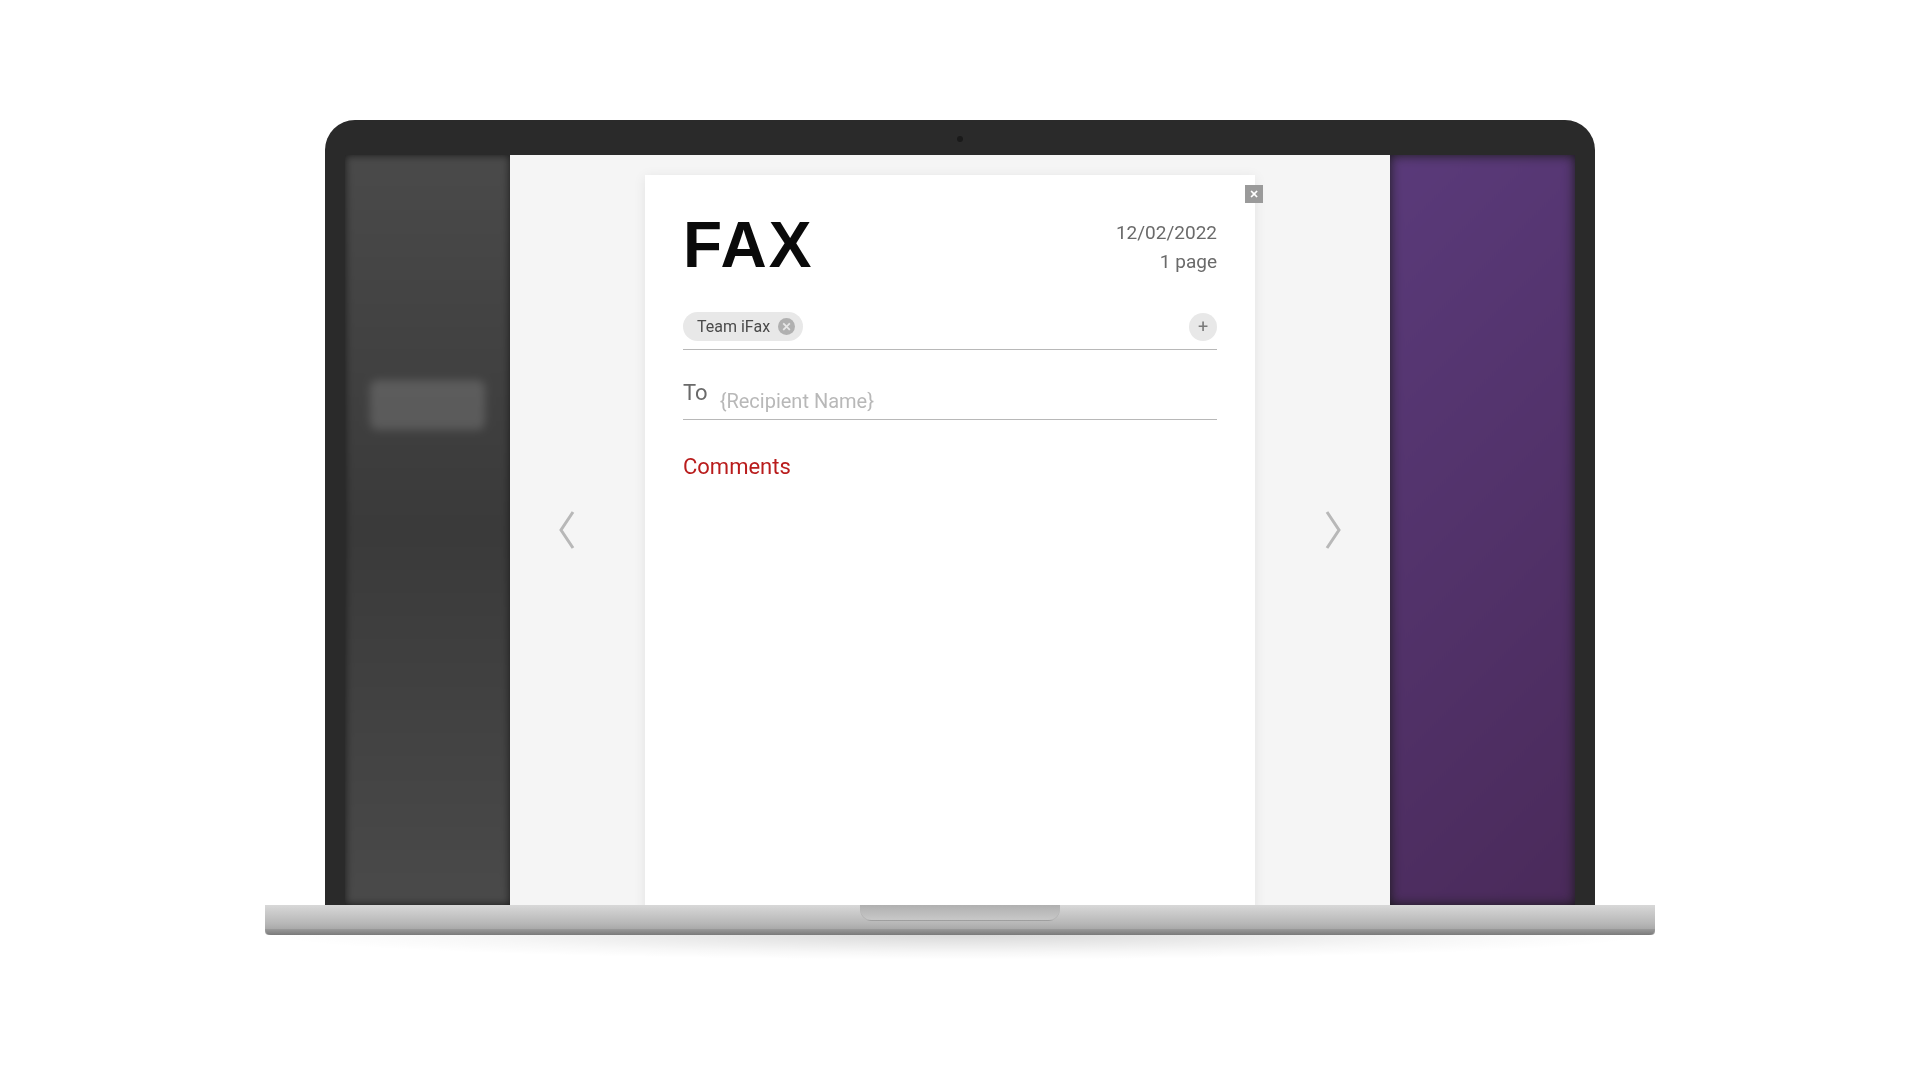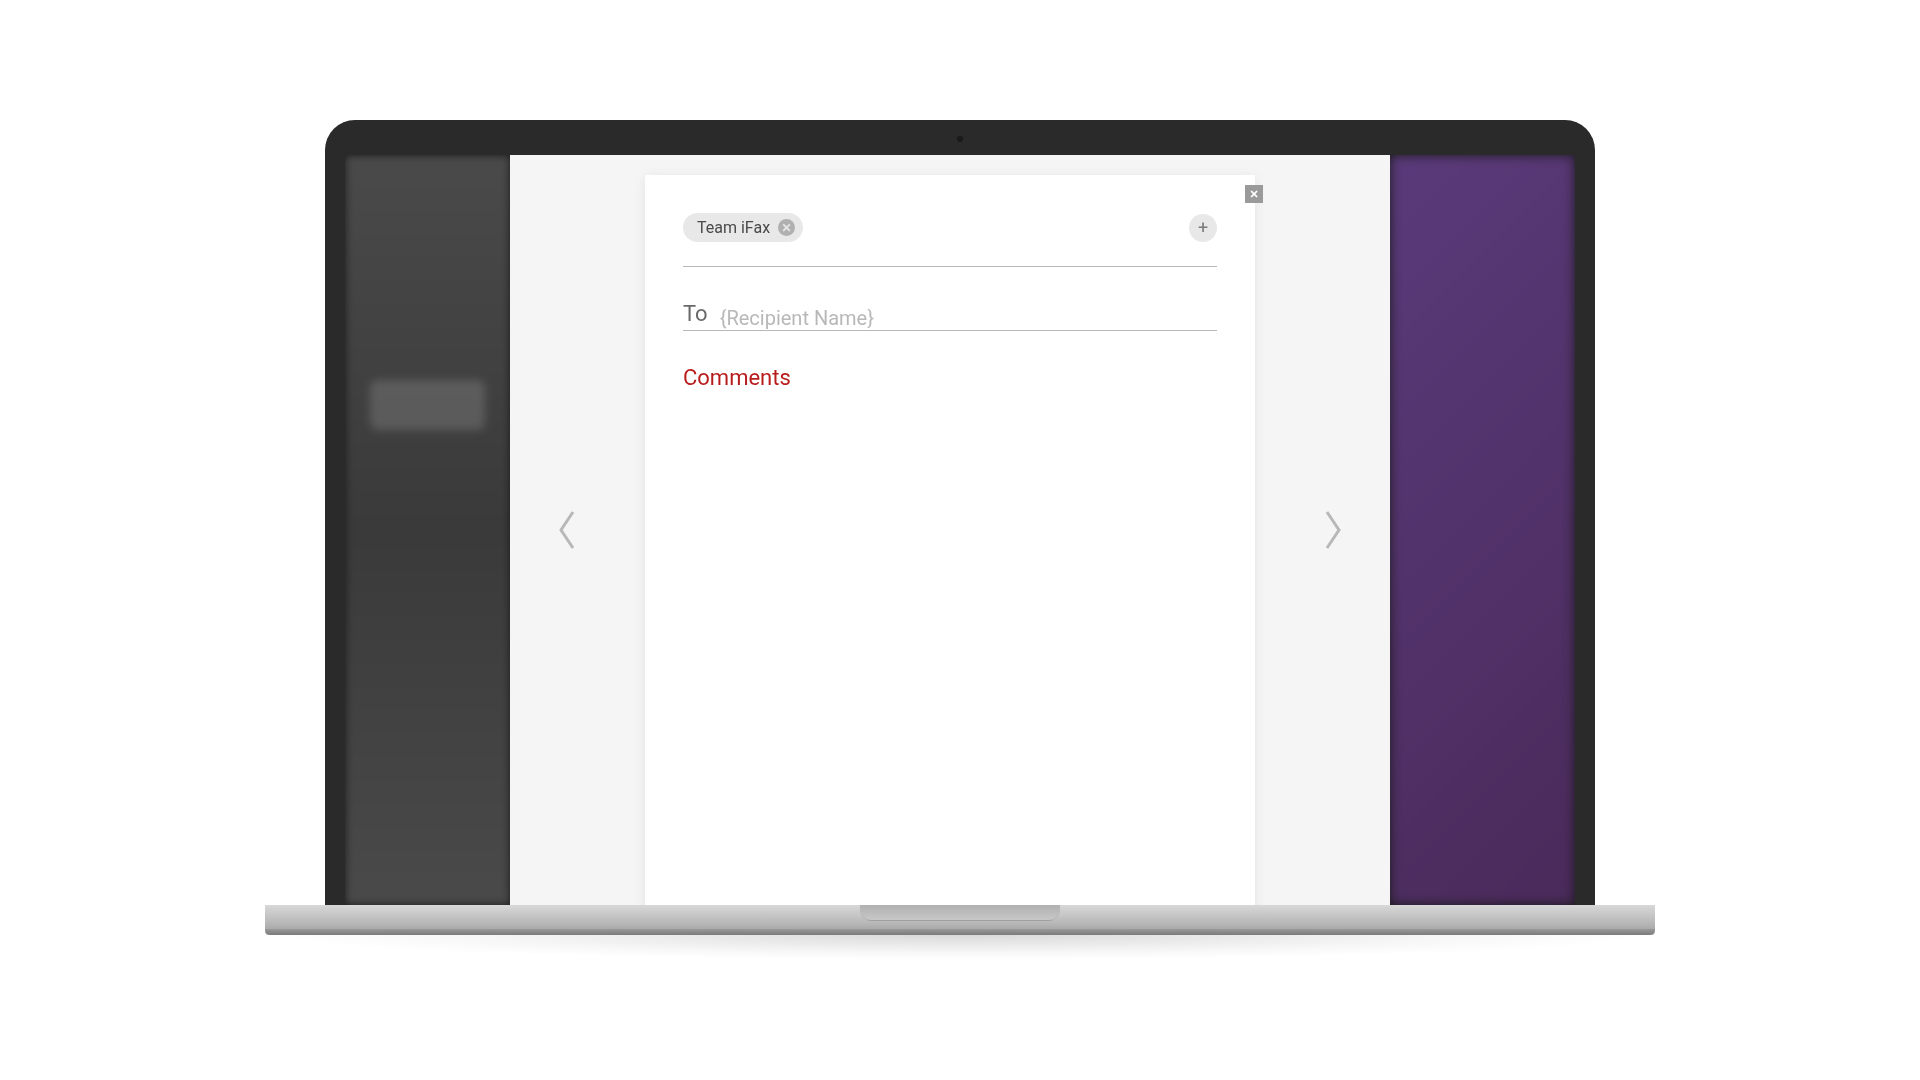--- a/index.html
+++ b/index.html
@@ -159,21 +159,21 @@
       font-size: 19px;
       line-height: 1.5;
       padding-top: 6px;
     }
     
     .recipients-row {
       display: flex;
       align-items: center;
       gap: 2px;
       border-bottom: 1px solid #b8b8b8;
-      padding-bottom: 24px;
+      padding-bottom: 8px;
       margin-bottom: 30px;
     }
     
     .recipient-chip {
       display: inline-flex;
       align-items: center;
       gap: 8px;
       background: #e8e8e8;
       border-radius: 16px;
       padding: 5px 8px 5px 14px;
@@ -214,23 +214,24 @@
     
     .fields-row {
       display: flex;
       gap: 22px;
       margin-bottom: 34px;
     }
     
     .field {
       flex: 1;
       display: flex;
-      align-items: center;
+      align-items: flex-start;
       gap: 12px;
       border-bottom: 1px solid #b8b8b8;
+      padding-bottom: 6px;
     }
     
     .field-label {
       color: #6a6a6a;
       font-size: 22px;
     }
     
     .field-input {
       flex: 1;
       border: none;
@@ -312,20 +313,27 @@
             <polyline points="6,4 18,22 6,40"></polyline>
           </svg>
         </div>
 
         <div class="fax-card">
 
           <div class="close-btn">
             <span>✕</span>
           </div>
 
+          <div class="fax-header">
+            <div class="fax-title">FAX</div>
+            <div class="fax-meta">
+              <div>12/02/2022</div>
+              <div>1 page</div>
+            </div>
+          </div>
 
           <div class="recipients-row">
             <div class="recipient-chip">
               <span>Team iFax</span>
               <span class="chip-remove">
                 <span>✕</span>
               </span>
             </div>
             <div class="recipients-spacer"></div>
             <div class="add-recipient">

